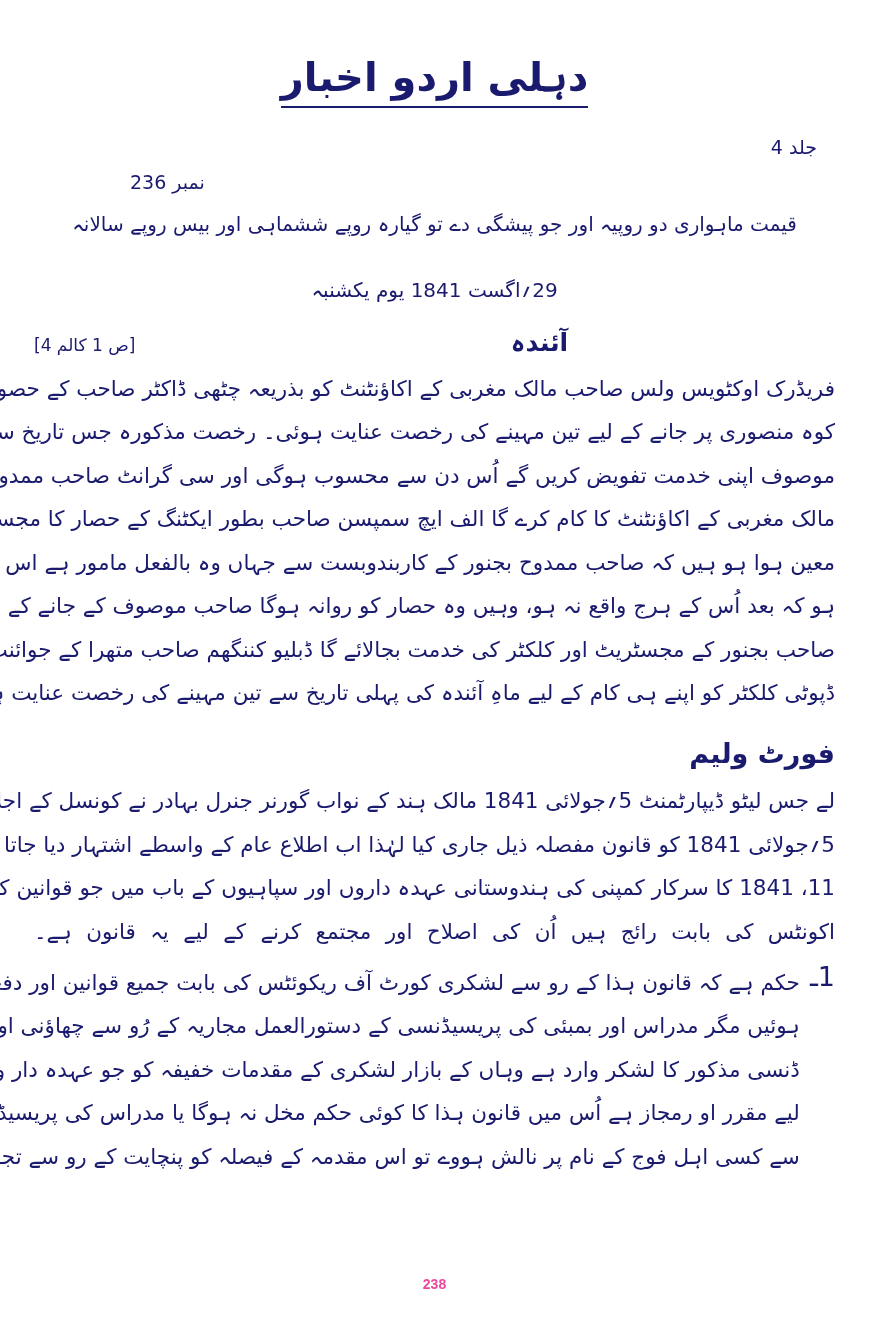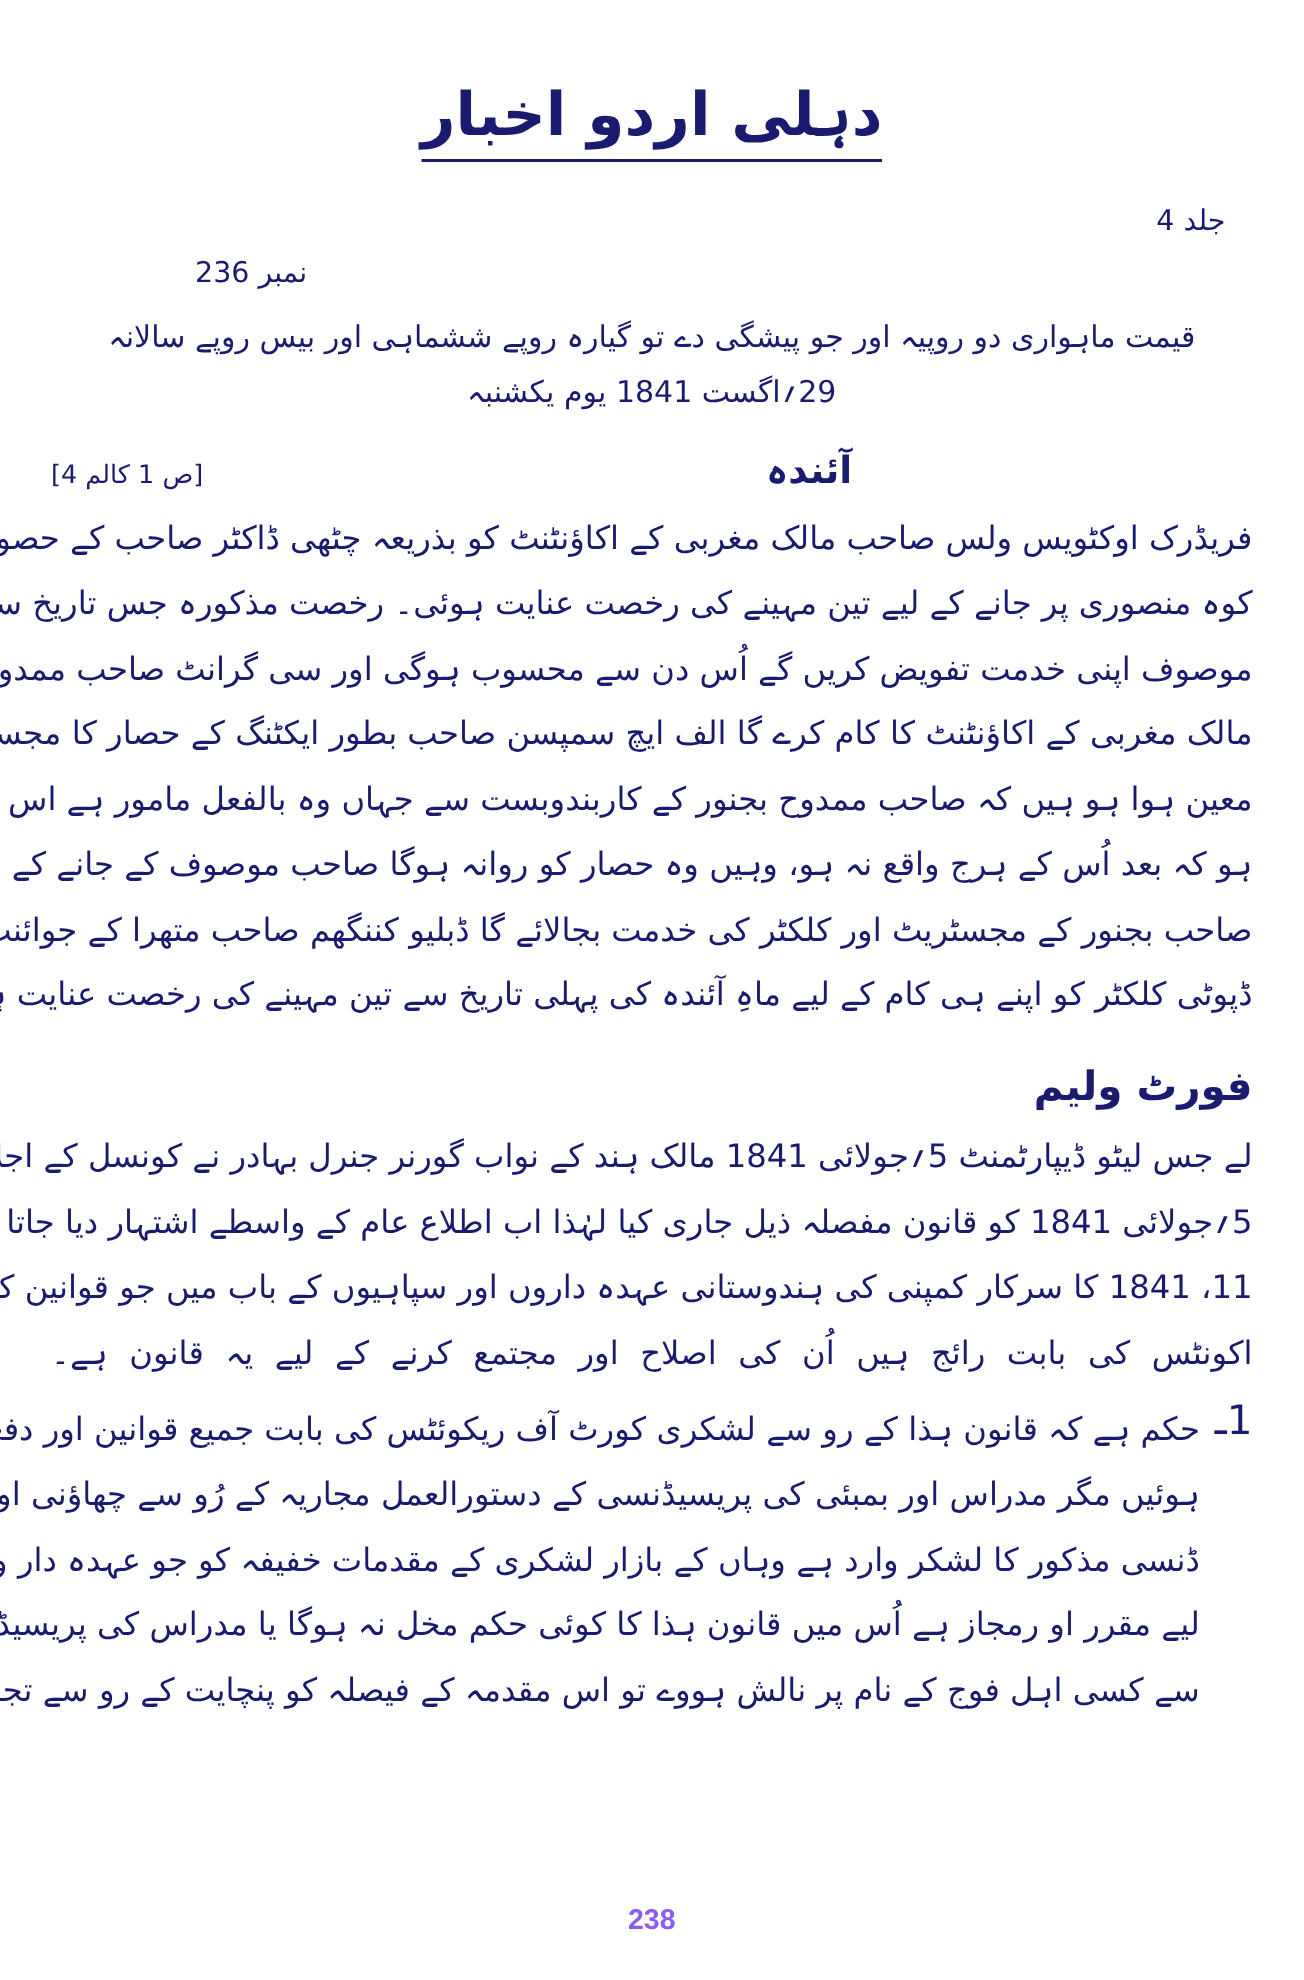--- a/index.html
+++ b/index.html
@@ -60,21 +60,21 @@
     text-align: center;
     direction: rtl;
     font-size: 20px;
     margin-top: 14px;
     line-height: 1.7;
   }
   .date-line {
     text-align: center;
     direction: rtl;
     font-size: 20px;
-    margin-top: 8px;
+    margin-top: 37px;
   }
 
   
   .heading-row {
     display: flex;
     direction: rtl;
     align-items: baseline;
     margin-top: 26px;
   }
   .heading-row .col-ref {
@@ -136,24 +136,24 @@
     line-height: 2.02;
     direction: rtl;
   }
 
   .folio {
     position: absolute;
     bottom: 28px;
     left: 0;
     right: 0;
     text-align: center;
-    font-size: 19px;
+    font-size: 14px;
     font-family: "Liberation Sans", sans-serif;
     font-weight: 700;
-    color: #8b5cf6;
+    color: #ec4899;
   }
 </style>
 </head>
 <body>
 
 <div class="page">
 
   <div class="masthead">
     <div class="title">دہلی اردو اخبار</div>
   </div>

